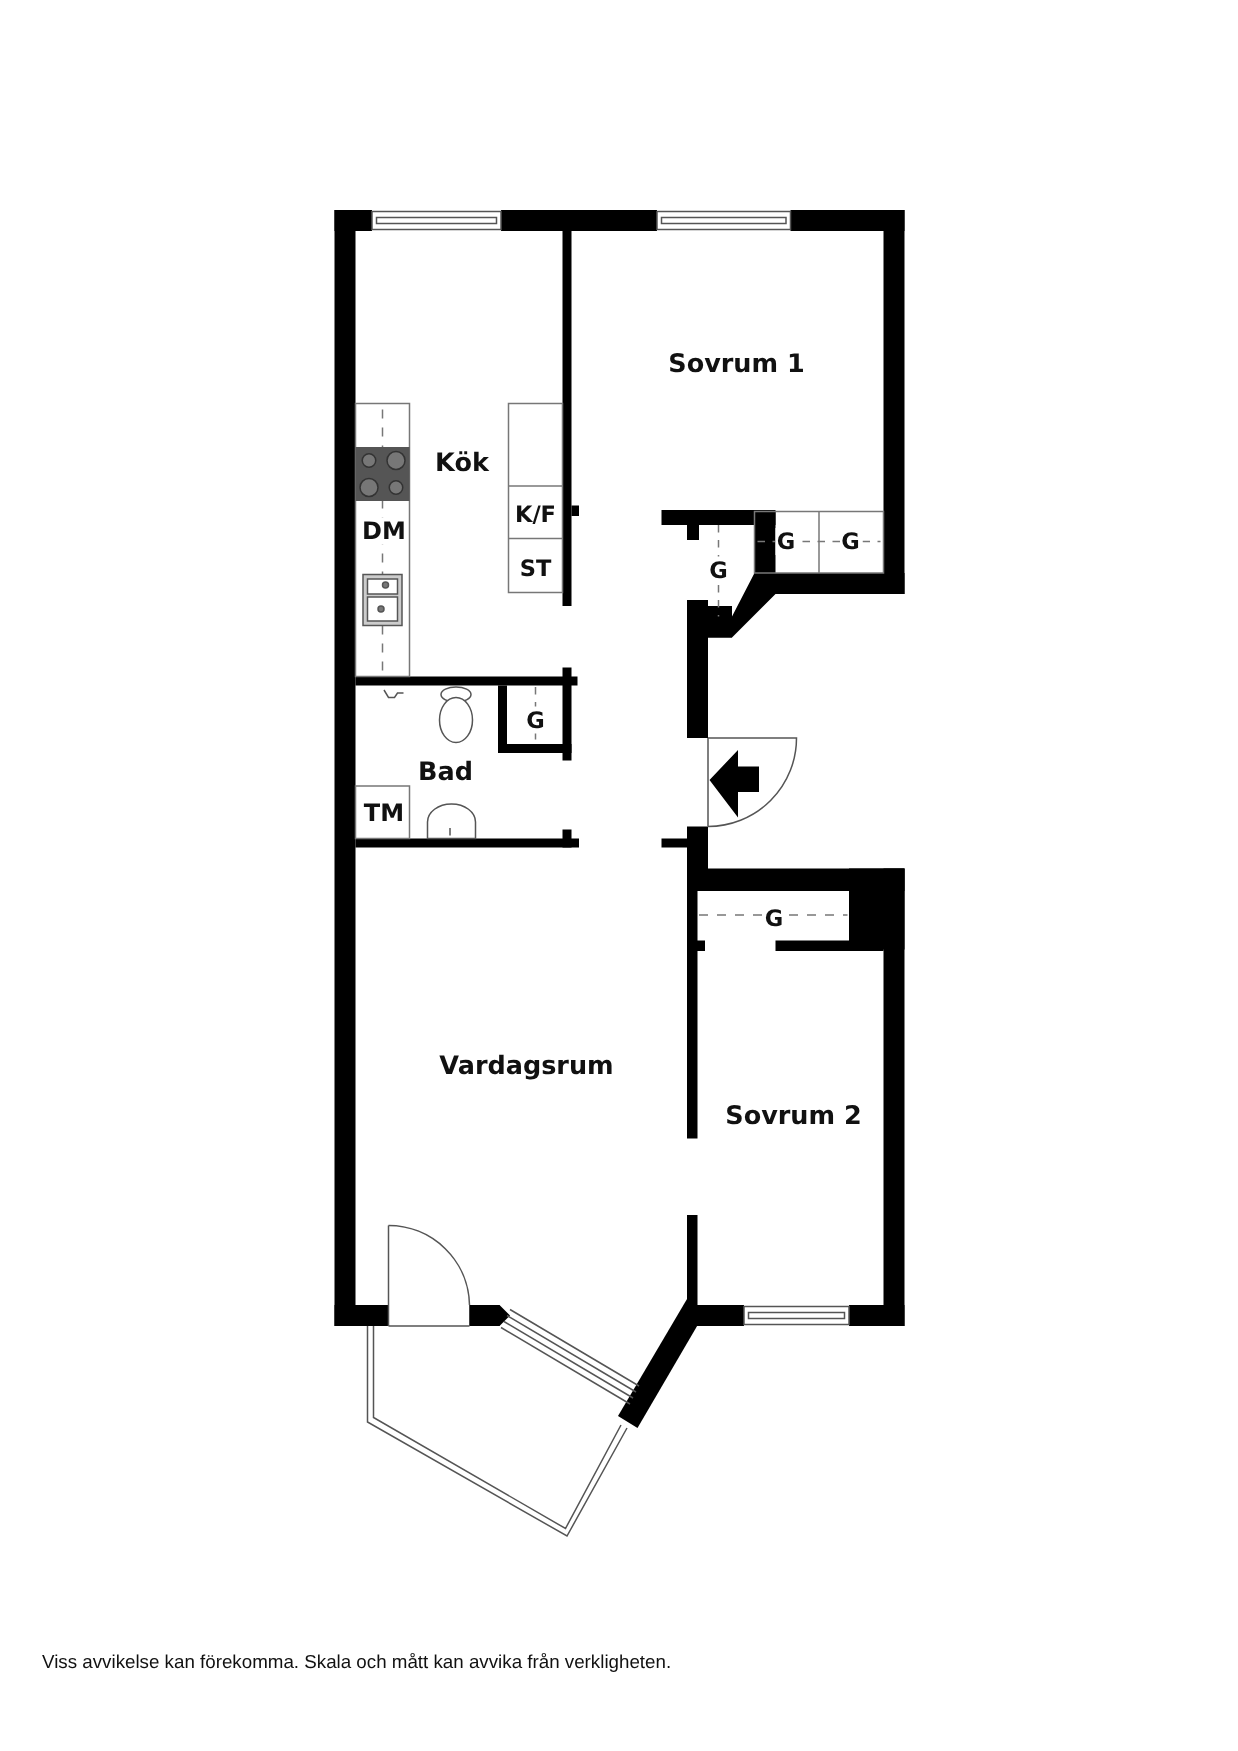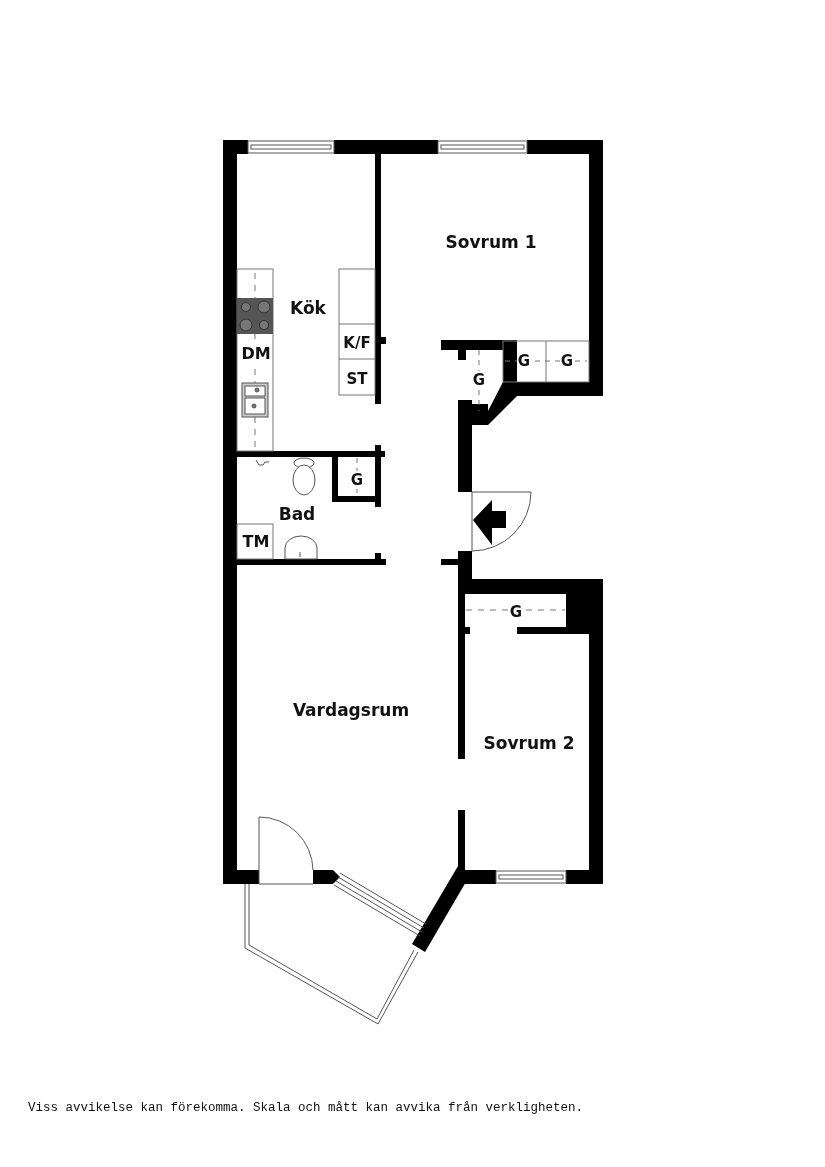--- a/index.html
+++ b/index.html
@@ -1,20 +1,20 @@
 <!DOCTYPE html>
 <html><head>
 <meta charset="utf-8">
 <style>
   html, body { margin: 0; padding: 0; background: #ffffff; }
   body { width: 825px; height: 1167px; position: relative; overflow: hidden; font-family: "Liberation Sans", sans-serif; }
   #plan { position: absolute; left: 0; top: 0; }
   .room-label { font-family: "DejaVu Sans", sans-serif; font-weight: bold; fill: #111; }
   .fixture-label { font-family: "DejaVu Sans", sans-serif; font-weight: bold; fill: #111; }
-  .disclaimer { position: absolute; left: 28px; top: 1101px; font-size: 12.5px; color: #111; font-family: Liberation Mono, monospace; }
+  .disclaimer { position: absolute; left: 28px; top: 1101px; font-size: 12.5px; color: #111; font-family: Liberation Sans, sans-serif; }
 </style>
 </head>
 <body>
 
 <svg id="plan" width="825" height="1167" viewBox="0 0 825 1167" xmlns="http://www.w3.org/2000/svg">
 
   <g fill="#000">
 
     <rect x="223" y="140" width="25" height="14"></rect>
     <rect x="334" y="140" width="104" height="14"></rect>

